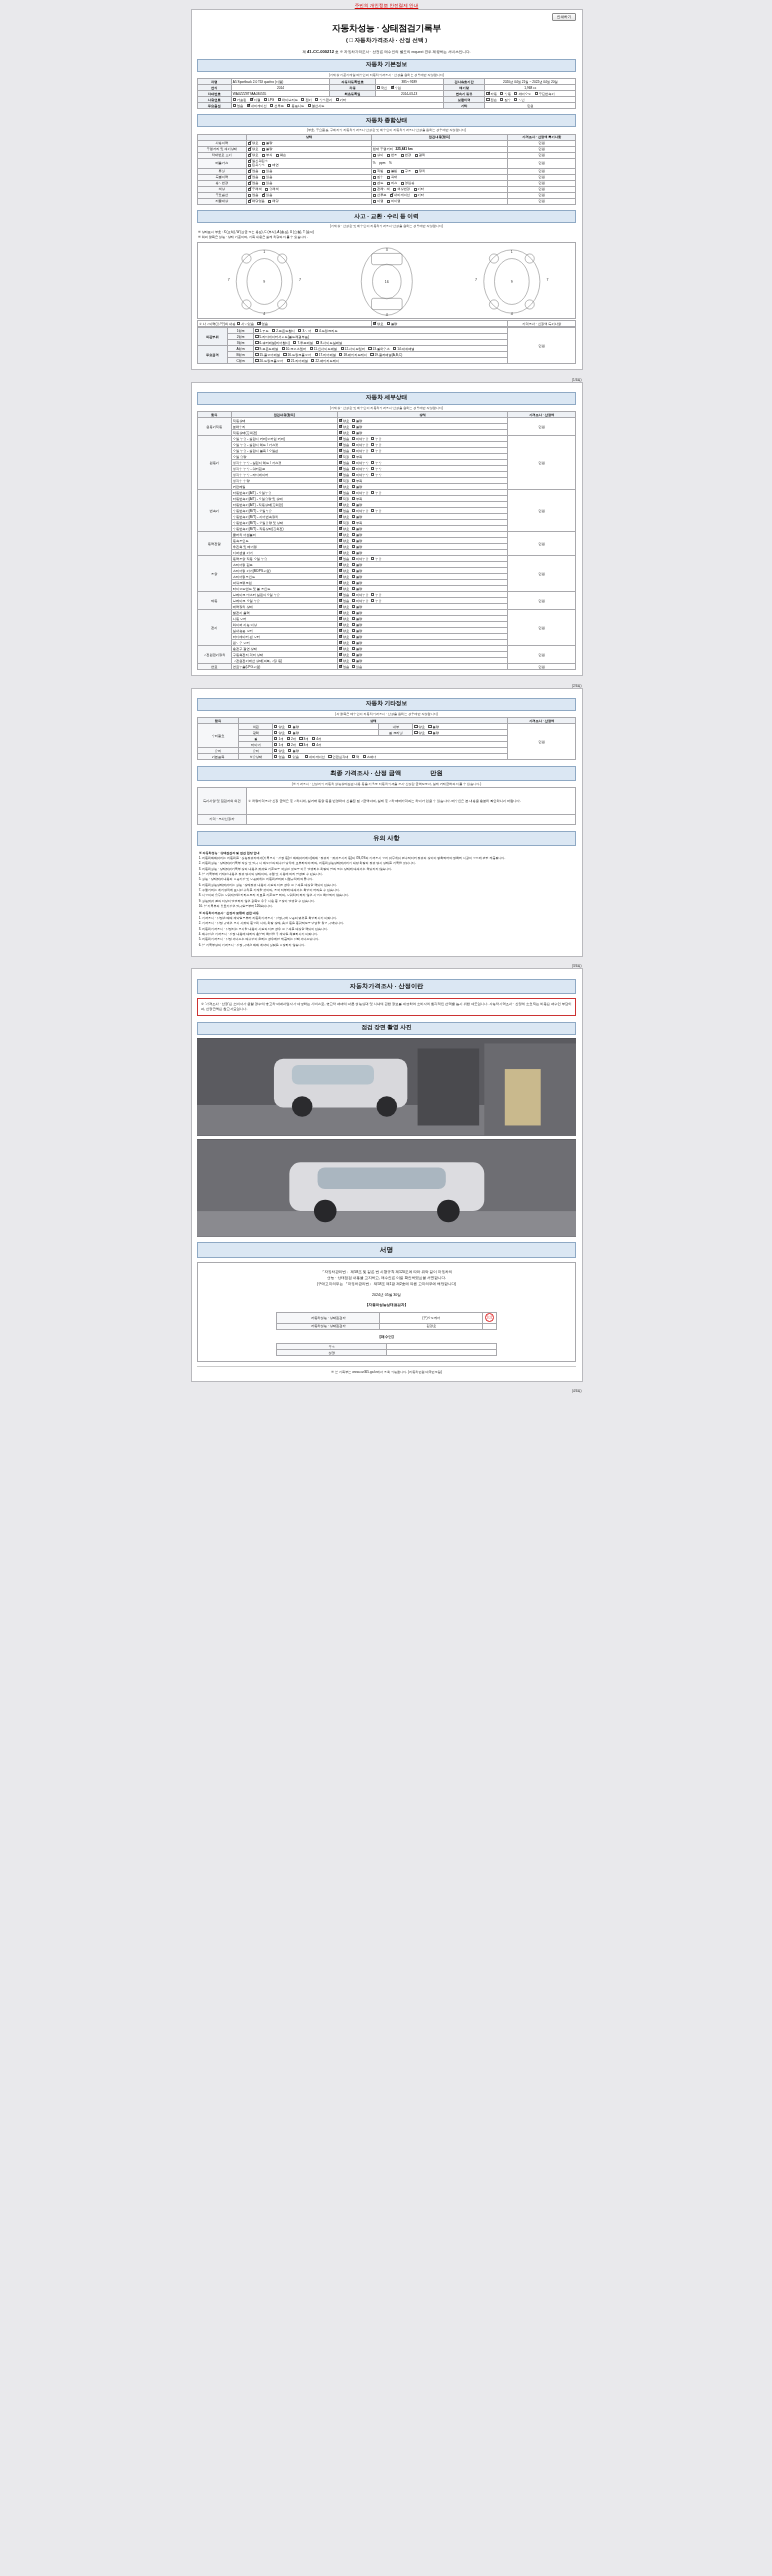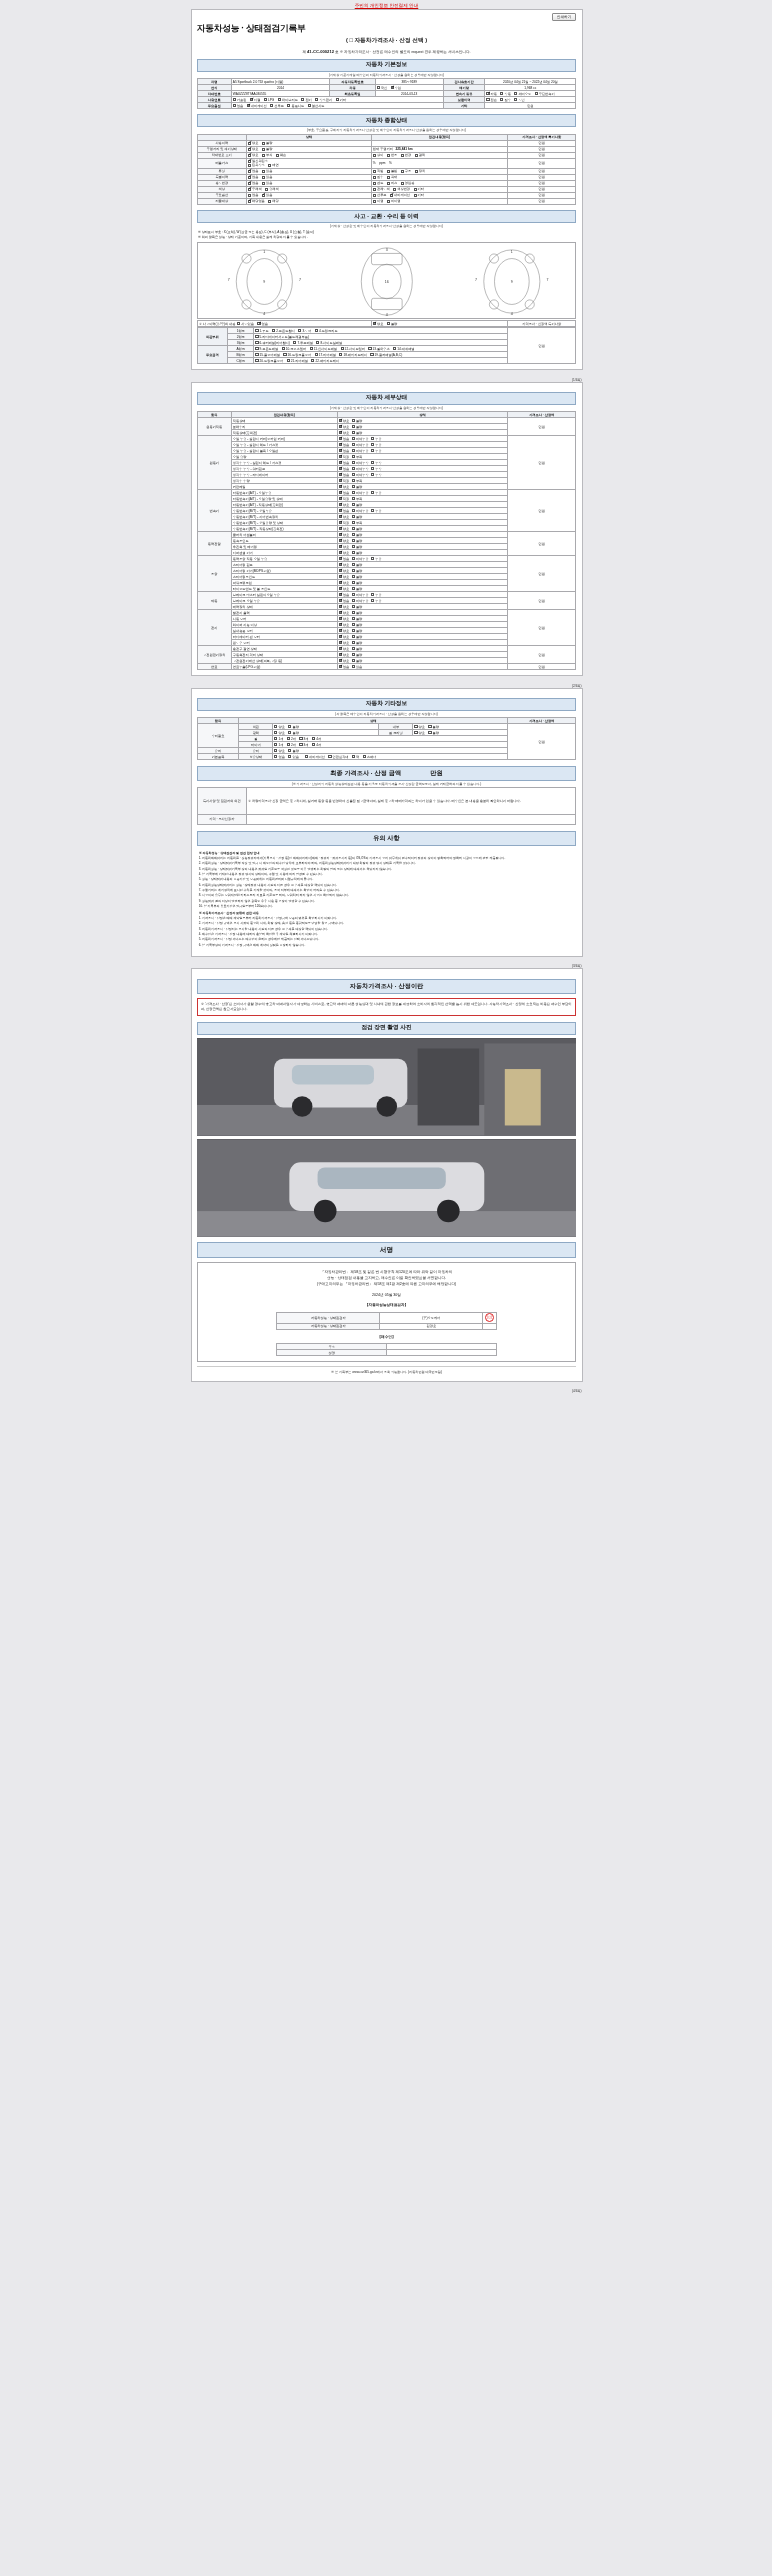--- a/index.html
+++ b/index.html
@@ -44,21 +44,21 @@
   }
   .pageno {
     text-align: right;
     font-size: 3.1px;
     color: #333;
     margin: 0 auto;
     width: 392px;
     padding-right: 1px;
   }
   .doc-title {
-    text-align: left;
+    text-align: center;
     font-size: 8.8px;
     font-weight: bold;
     letter-spacing: -0.3px;
     margin-top: 9.3px;
   }
   .doc-sub {
     text-align: center;
     font-size: 5.7px;
     font-weight: bold;
     margin-top: 1.5px;

